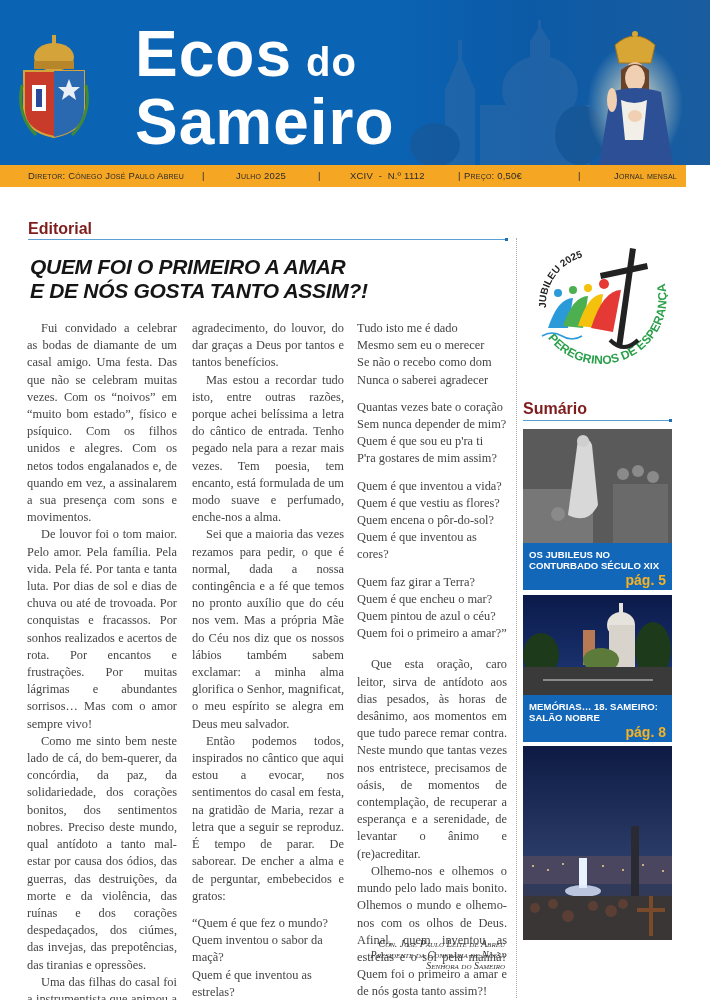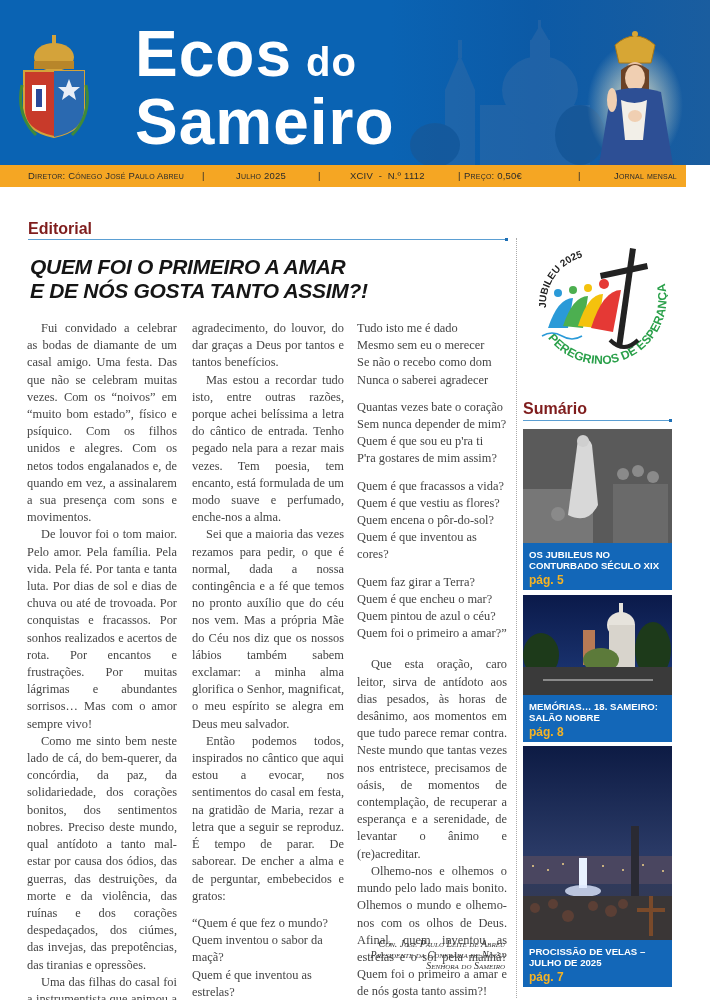--- a/index.html
+++ b/index.html
@@ -39,21 +39,21 @@
   .poem div { text-align: left; }
   .signature { position: absolute; left: 355px; top: 938px; width: 150px; text-align: right;
     font-family: "Liberation Serif", serif; font-style: italic; font-variant: small-caps; font-size: 10px; line-height: 11px; color: #333; }
 
   
   .jubilee { position: absolute; left: 528px; top: 238px; width: 140px; height: 145px; }
   .card { position: absolute; left: 523px; width: 149px; }
   .card .img { width: 149px; position: relative; overflow: hidden; }
   .card .cap { background: #1367b8; color: #fff; font-family: "Liberation Sans", sans-serif; font-weight: 700; font-size: 9.6px; line-height: 11px;
     padding: 6px 6px 4px 6px; position: relative; }
-  .card .pg { color: #f5b324; font-size: 12px; margin-top: 4px; display: block; }
+  .card .pg { color: #f5b324; font-size: 14px; text-align: right; margin-top: 4px; display: block; }
 </style>
 </head>
 <body>
 
 <header class="masthead">
   <svg class="church" viewBox="0 0 200 145">
     <g fill="#2f6aa8">
       <rect x="40" y="70" width="30" height="75"></rect>
       <polygon points="40,70 55,35 70,70"></polygon>
       <rect x="53" y="20" width="4" height="18"></rect>
@@ -159,21 +159,21 @@
   </div>
   <div class="gap"></div>
   <div class="poem">
     <div>Quantas vezes bate o coração</div>
     <div>Sem nunca depender de mim?</div>
     <div>Quem é que sou eu p'ra ti</div>
     <div>P'ra gostares de mim assim?</div>
   </div>
   <div class="gap"></div>
   <div class="poem">
-    <div>Quem é que fracassos a vida?</div>
+    <div>Quem é que inventou a vida?</div>
     <div>Quem é que vestiu as flores?</div>
     <div>Quem encena o pôr-do-sol?</div>
     <div>Quem é que inventou as cores?</div>
   </div>
   <div class="gap"></div>
   <div class="poem">
     <div>Quem faz girar a Terra?</div>
     <div>Quem é que encheu o mar?</div>
     <div>Quem pintou de azul o céu?</div>
     <div>Quem foi o primeiro a amar?”</div>
@@ -297,17 +297,13 @@
           <circle cx="30" cy="158" r="5"></circle>
           <circle cx="45" cy="170" r="6"></circle>
           <circle cx="70" cy="160" r="5"></circle>
           <circle cx="88" cy="165" r="6"></circle>
           <circle cx="100" cy="158" r="5"></circle>
         </g>
       <rect x="126" y="150" width="4" height="40" fill="#7a4a2a"></rect>
       <rect x="114" y="162" width="28" height="4" fill="#7a4a2a"></rect>
     </svg>
   </div>
-  <div class="cap">
-    <span>PROCISSÃO DE VELAS – JULHO DE 2025</span>
-    <span class="pg">pág. 7</span>
-  </div>
 </div>
 
 </body></html>

